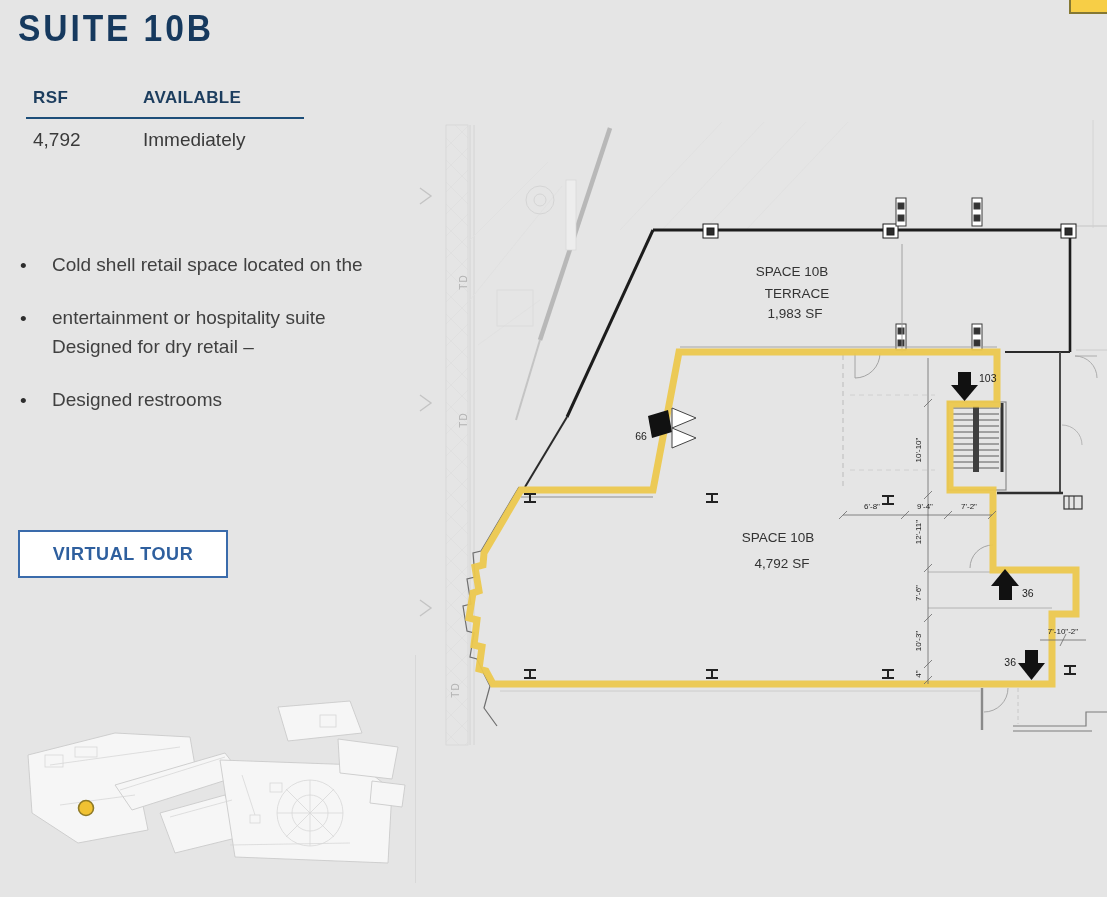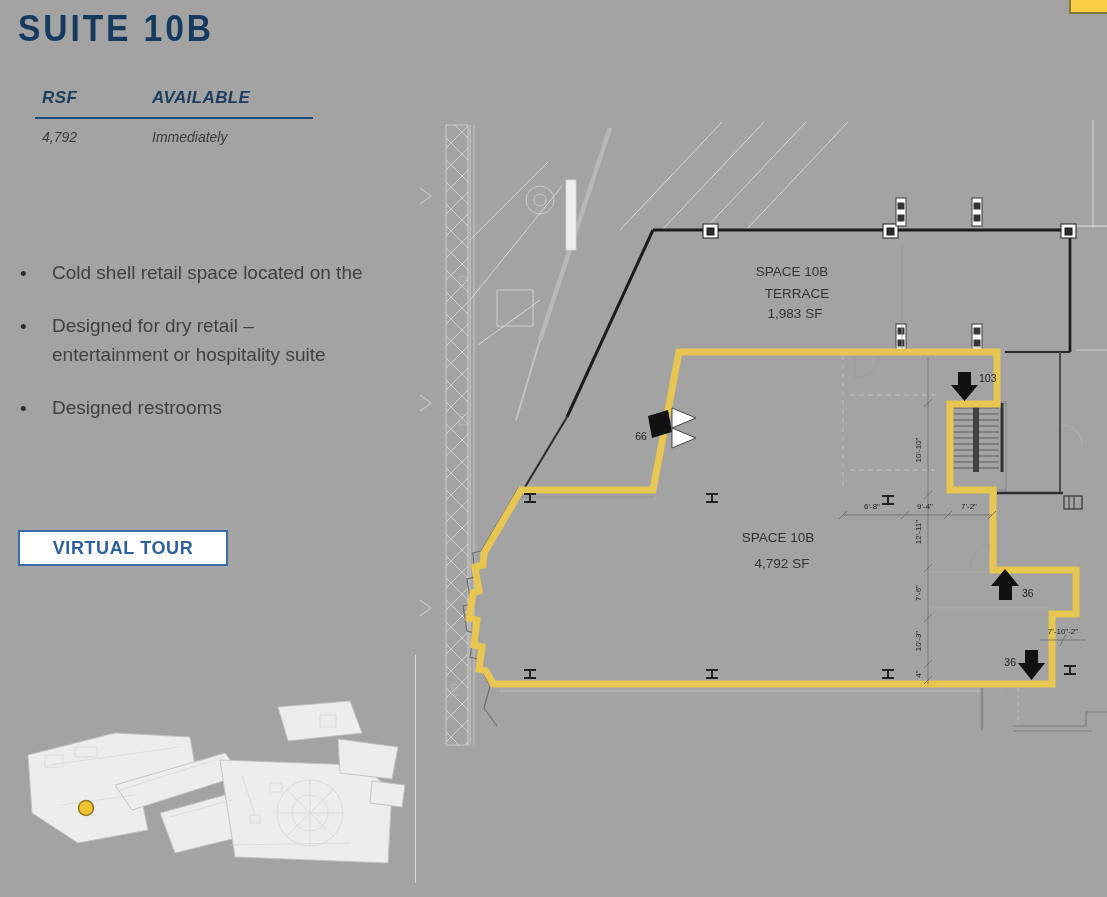--- a/index.html
+++ b/index.html
@@ -1,37 +1,37 @@
 <!DOCTYPE html>
 <html><head>
 <meta charset="utf-8">
 <style>
   html,body{margin:0;padding:0;background:#ffffff;}
-  .page{position:relative;width:1107px;height:897px;background:#a3a3a3;overflow:hidden;
+  .page{position:relative;width:1107px;height:897px;background:#e5e5e5;overflow:hidden;
         font-family:"Liberation Sans",sans-serif;color:#3c3c3c;}
 
   
   .title{position:absolute;left:18px;top:6px;font-size:35px;font-weight:800;
          letter-spacing:3px;color:#16395e;transform:scale(.96,1.08);transform-origin:left top;}
-  .spec-table{position:absolute;left:35px;top:88px;width:280px;font-style:italic;}
+  .spec-table{position:absolute;left:26px;top:88px;width:280px;}
   .spec-head{display:flex;font-size:17px;font-weight:700;color:#1c3d5e;letter-spacing:.4px;}
   .spec-head .h1{width:110px;padding-left:7px;}
   .spec-rule{border:none;border-top:2px solid #1d4e79;margin:9px 0 10px 0;width:278px;}
-  .spec-row{display:flex;font-size:14px;color:#3a3a3a;}
+  .spec-row{display:flex;font-size:19px;color:#3a3a3a;}
   .spec-row .c1{width:110px;padding-left:7px;}
 
-  .bullets{position:absolute;left:18px;top:258px;width:392px;list-style:none;margin:0;padding:0;}
+  .bullets{position:absolute;left:18px;top:250px;width:392px;list-style:none;margin:0;padding:0;}
   .bullets li{position:relative;padding-left:34px;margin-bottom:24px;font-size:19px;
               line-height:29px;color:#404040;}
   .bullets li .dot{position:absolute;left:2px;top:1px;font-size:19px;color:#2d2d2d;}
   .bullets li .dot::before{content:"•";}
   .bullets li span.line{display:block;}
   .b-single{margin-bottom:18px !important;}
 
-  .vt-btn{position:absolute;left:18px;top:530px;width:210px;height:36px;background:#ffffff;
+  .vt-btn{position:absolute;left:18px;top:530px;width:210px;height:48px;background:#ffffff;
           border:2px solid #3a6bab;color:#2e5f9e;font-family:"Liberation Sans",sans-serif;
           font-size:18px;font-weight:700;letter-spacing:.6px;cursor:pointer;}
 
   .mini-plan{position:absolute;left:20px;top:695px;width:390px;height:185px;}
   .divider{position:absolute;left:415px;top:655px;width:1px;height:228px;background:#d8d8d8;}
 
   
   .corner-tab{position:absolute;right:0;top:0;width:36px;height:12px;background:#f7ce46;
               border-left:2px solid #857833;border-bottom:2px solid #857833;}
 
@@ -64,22 +64,22 @@
     </div>
   </div>
 
   <ul class="bullets">
     <li>
       <span class="dot"></span>
       <span class="line">Cold shell retail space located on the</span>
     </li>
     <li>
       <span class="dot"></span>
+      <span class="line">entertainment or hospitality suite</span>
       <span class="line">Designed for dry retail –</span>
-      <span class="line">entertainment or hospitality suite</span>
     </li>
     <li class="b-single">
       <span class="dot"></span>
       <span class="line">Designed restrooms</span>
     </li>
   </ul>
 
   <button class="vt-btn">VIRTUAL TOUR</button>
 
   <div class="divider"></div>

